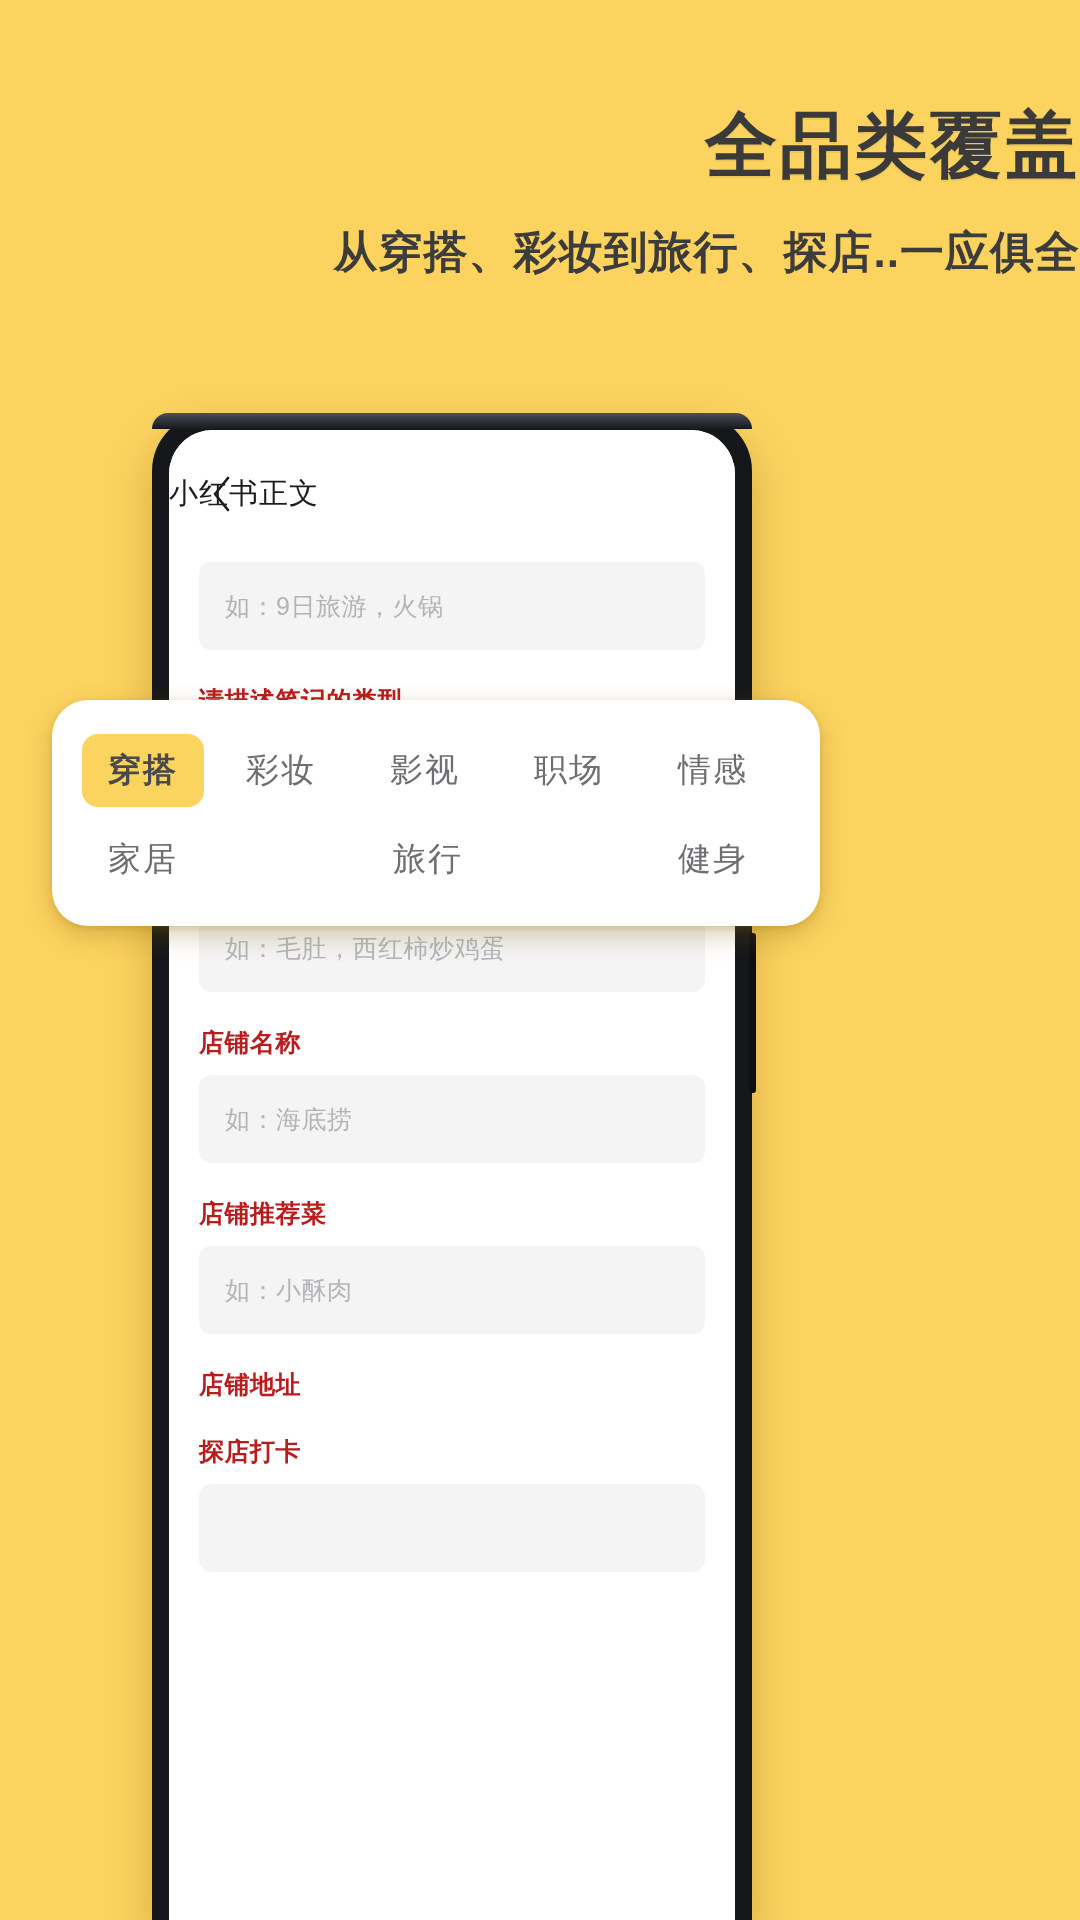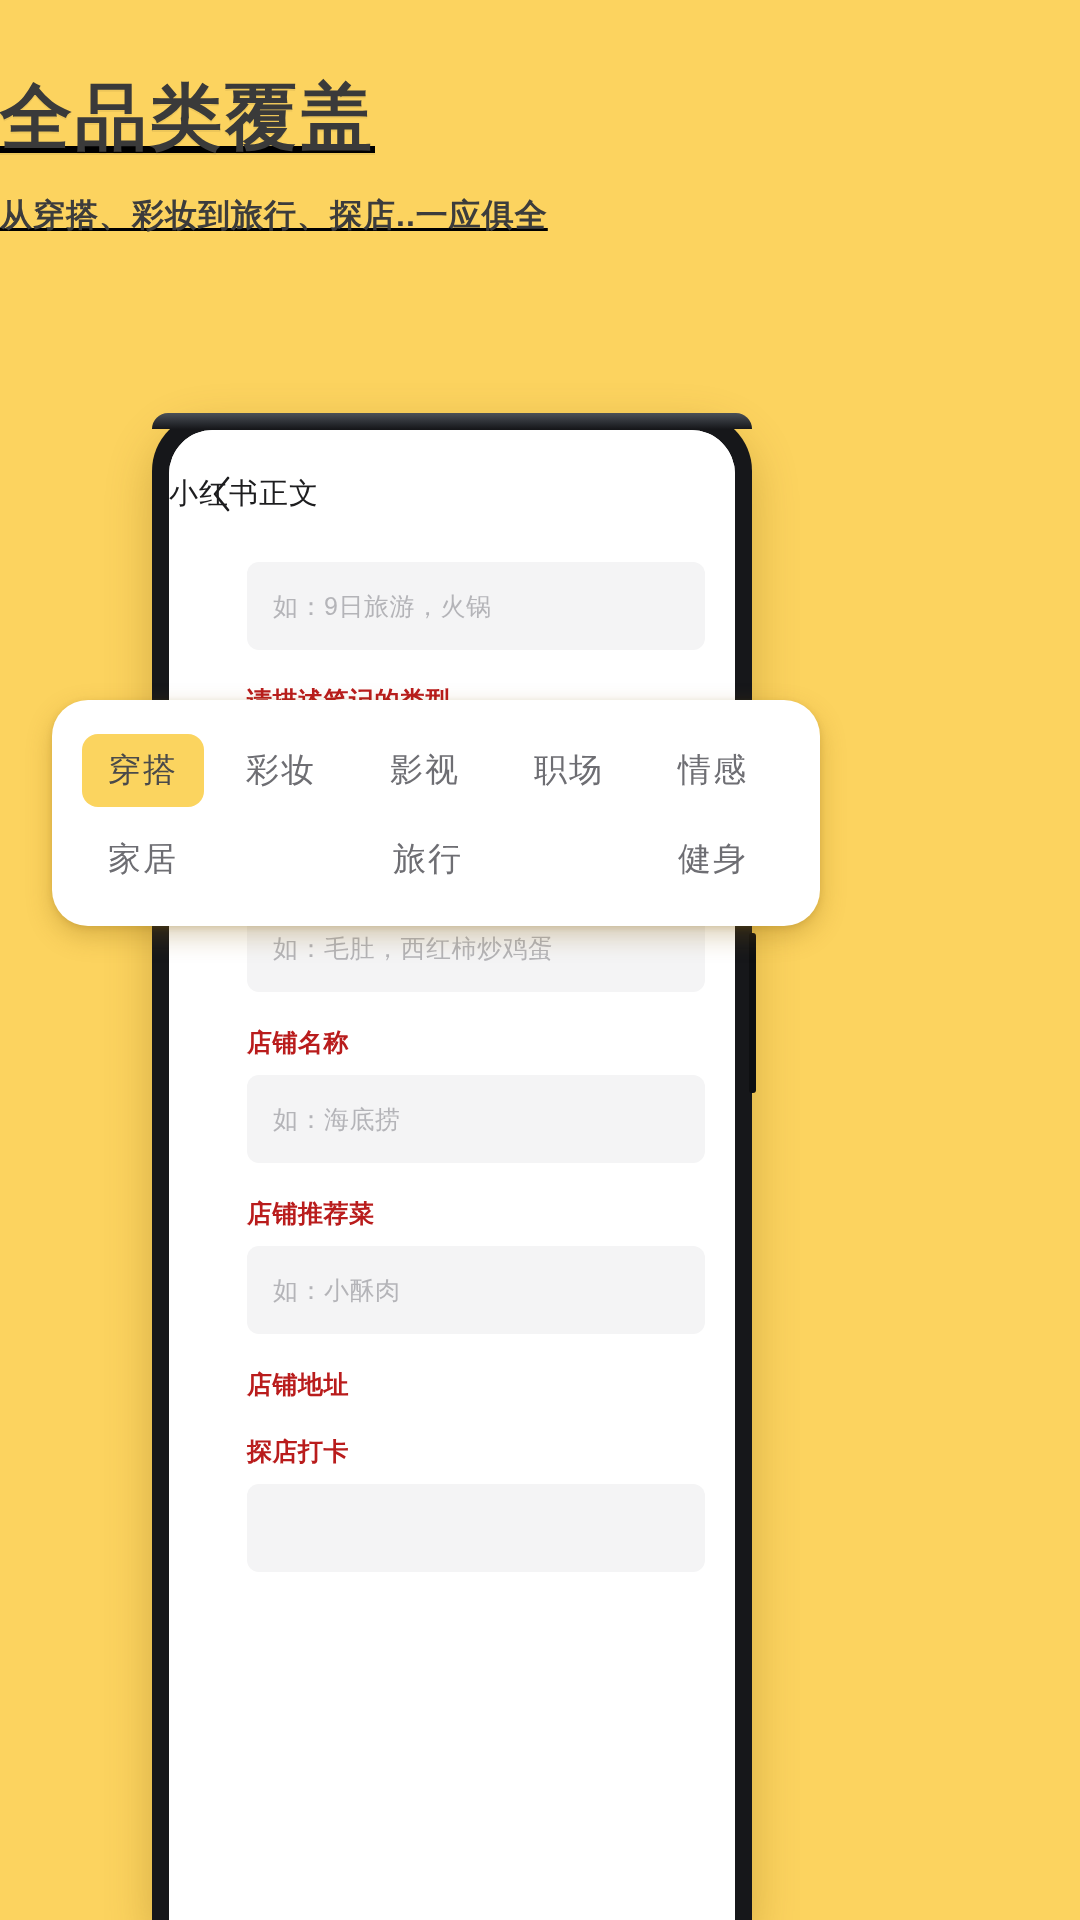--- a/index.html
+++ b/index.html
@@ -13,35 +13,34 @@
   body {
     background: #fcd35f;
     font-family: "Liberation Sans", "DejaVu Sans", sans-serif;
     position: relative;
   }
 
   
   .promo {
     position: absolute;
     top: 0; left: 0; right: 0;
-    padding-top: 76px;
-    text-align: left;
-    text-decoration: underline;
+    padding-top: 104px;
+    text-align: right;
   }
   .promo-title {
     font-size: 72px;
     font-weight: 900;
     color: #3a3a3a;
     letter-spacing: 3px;
     line-height: 1.15;
     text-shadow: 0 2px 0 rgba(0,0,0,0.06);
   }
   .promo-sub {
     margin-top: 36px;
-    font-size: 32px;
+    font-size: 44px;
     font-weight: 700;
     color: #3c3c3c;
     letter-spacing: 1px;
     line-height: 1.3;
   }
 
   
   .phone {
     position: absolute;
     left: 152px;
@@ -125,21 +124,21 @@
     color: #1d1d1f;
     font-weight: 500;
     letter-spacing: 1px;
   }
 
   
   .form {
     padding: 0 30px;
     background: #fff;
   }
-  .field { margin-bottom: 34px; margin-left: 48px; }
+  .field { margin-bottom: 34px; }
   .field-label {
     font-size: 25px;
     font-weight: 700;
     color: #b91c1c;
     margin-bottom: 16px;
     letter-spacing: 0.5px;
   }
   .field-input {
     background: #f4f4f5;
     border-radius: 12px;
@@ -177,21 +176,21 @@
     color: #6e6e73;
     padding: 14px 26px;
     border-radius: 16px;
     letter-spacing: 2px;
     white-space: nowrap;
     margin-right: 16px;
   }
   .chip.active {
     background: #fbd45f;
     color: #4a4a4a;
-    font-weight: 400;
+    font-weight: 700;
   }
   .chip.gap { margin-right: 22px; }
 </style>
 </head>
 <body>
 
 <div class="promo">
   <div class="promo-title">全品类覆盖</div>
   <div class="promo-sub">从穿搭、彩妆到旅行、探店..一应俱全</div>
 </div>

